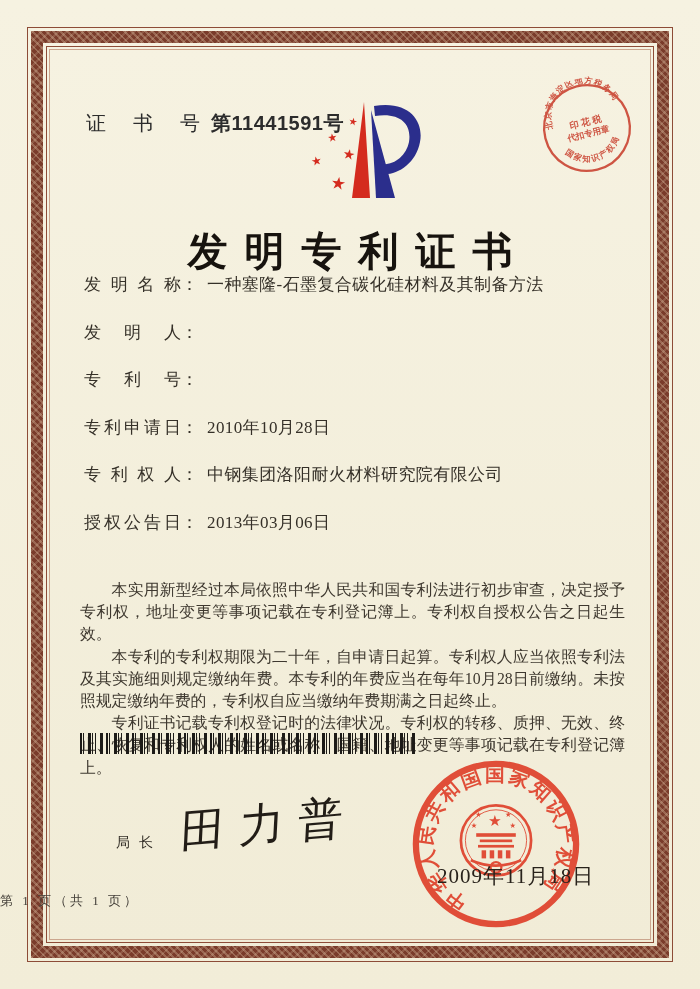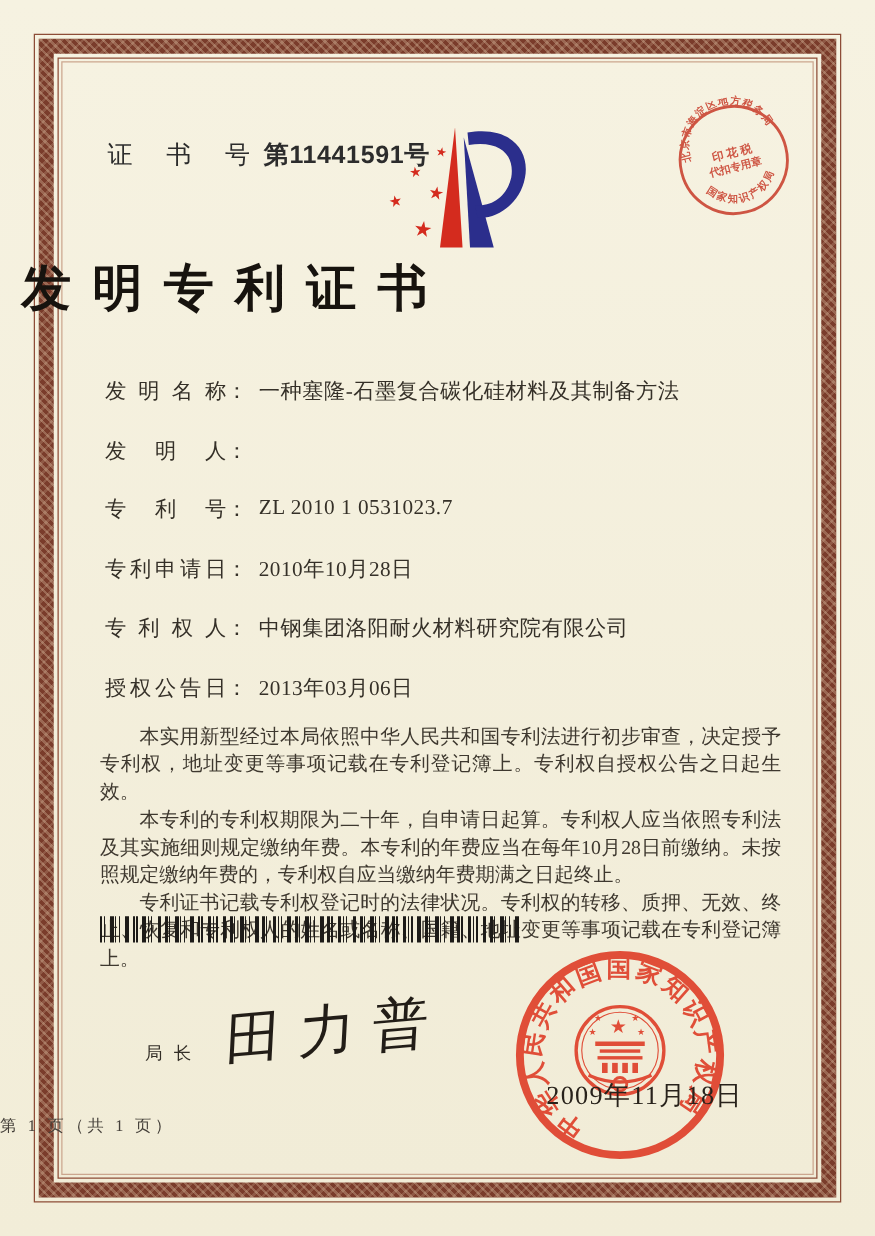--- a/index.html
+++ b/index.html
@@ -24,25 +24,25 @@
     background-image:repeating-linear-gradient(178deg,rgba(220,165,82,.62) 0 1.3px,rgba(255,255,255,0) 1.3px 4.8px),
                      repeating-linear-gradient(182deg,rgba(228,180,100,.35) 0 1.2px,rgba(255,255,255,0) 1.2px 6.2px);}
   .waves.subtle{left:58px;top:566px;width:584px;height:186px;opacity:.30;}
   .waves.strong{left:51px;top:752px;width:598px;height:196px;opacity:.85;}
 
   
   .cert-no{position:absolute;left:76px;top:110px;font-size:20px;color:#2c2c2c;white-space:nowrap;margin-left:10px;}
   .cert-no .lbl{letter-spacing:11px;}
   .cert-no .num{font-family:"Liberation Sans","DejaVu Sans",sans-serif;font-weight:600;letter-spacing:.5px;}
   .logo{position:absolute;left:298px;top:100px;width:124px;height:100px;}
-  .doc-title{position:absolute;left:0;top:203px;width:100%;
+  .doc-title{position:absolute;left:0;top:224px;width:100%;text-align:center;
     font-size:40px;font-weight:700;letter-spacing:17px;text-indent:17px;color:#17130e;}
 
   
-  .fields{position:absolute;left:84px;top:301px;width:545px;}
+  .fields{position:absolute;left:84px;top:273px;width:545px;}
   .field-row{display:flex;align-items:flex-start;height:47.5px;font-size:17px;color:#353028;}
   .field-label{display:inline-block;width:97px;text-align:justify;text-align-last:justify;flex:0 0 97px;}
   .field-colon{flex:0 0 auto;}
   .field-value{margin-left:9px;letter-spacing:.4px;white-space:nowrap;text-align:right;}
 
   
   .body-text{position:absolute;left:80px;top:579px;width:545px;font-size:15.8px;line-height:22.2px;
     text-align:justify;color:#3e382f;}
   .body-text p{margin:0;text-indent:2em;}
 
@@ -117,21 +117,20 @@
           <span class="field-colon">：</span>
         <span class="field-value">一种塞隆-石墨复合碳化硅材料及其制备方法</span>
       </div>
       <div class="field-row">
         <span class="field-label">发明人</span>
           <span class="field-colon">：</span>
       </div>
       <div class="field-row">
         <span class="field-label">专利号</span>
           <span class="field-colon">：</span>
-        <span class="field-value">ZL 2010 1 0531023.7</span>
       </div>
       <div class="field-row">
         <span class="field-label">专利申请日</span>
           <span class="field-colon">：</span>
         <span class="field-value">2010年10月28日</span>
       </div>
       <div class="field-row">
         <span class="field-label">专利权人</span>
           <span class="field-colon">：</span>
         <span class="field-value">中钢集团洛阳耐火材料研究院有限公司</span>

